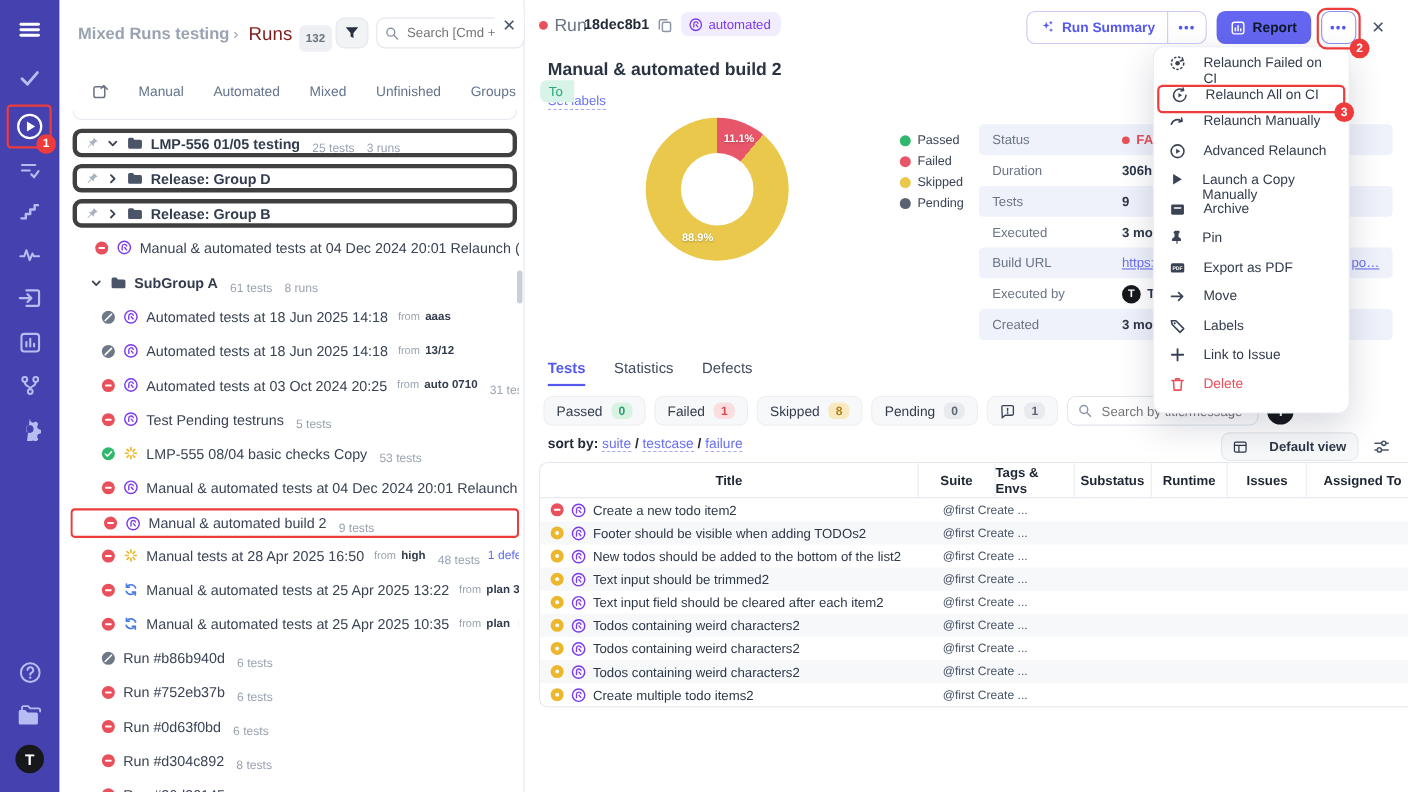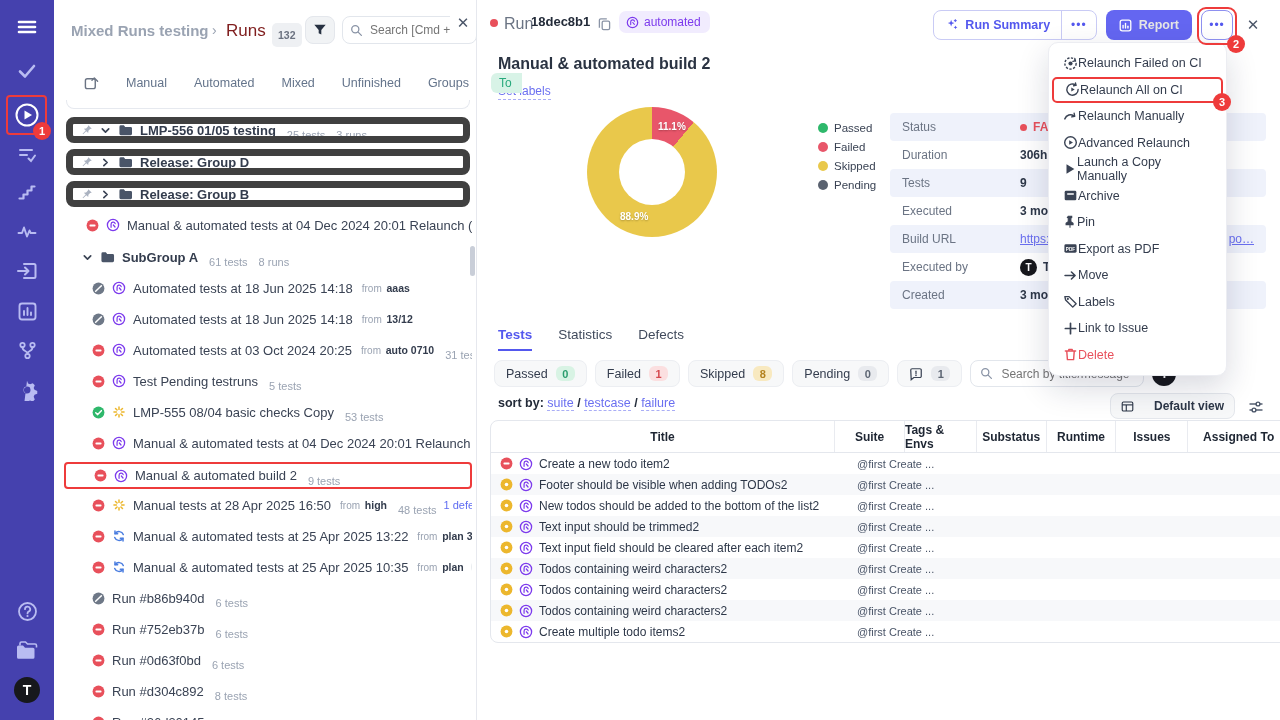--- a/index.html
+++ b/index.html
@@ -36,21 +36,21 @@
     align-items:center; justify-content:center; color:#4a5568; font-size:15px; background:#fff; }
   .rp-tabs { position:absolute; top:68px; left:0; right:0; height:30px; display:flex; align-items:center; }
   .rp-tabs .sel-ic { margin-left:30px; }
   .rp-tab { font-size:12.5px; color:#64748b; margin-left:27px; white-space:nowrap; }
   .rp-tab.chip-to { margin-left:22px; background:#d8f3e7; color:#27a97c; border-radius:6px 0 0 6px;
     padding:3px 10px 3px 8px; font-size:12px; }
   .runs-list { position:absolute; top:100px; left:10px; right:4px; bottom:0; overflow:hidden; }
   .row-sliver { height:9px; border:1px solid #e6e9ef; border-top:0; border-radius:0 0 8px 8px; margin:0 2px 8px 2px; }
   .run-row { display:flex; align-items:center; height:24px; margin-bottom:7px; padding-left:30px; gap:7px;
     white-space:nowrap; overflow:hidden; }
-  .run-row.group { border:7px solid #404040; border-radius:8px; height:26px; margin:0 2px 5px 2px;
+  .run-row.group { border:4px solid #404040; border-radius:8px; height:26px; margin:0 2px 5px 2px;
     padding-left:8px; margin-bottom:6px; }
   .run-row.group.noborder { border:0; }
   .run-row .title { font-size:13px; color:#3a4354; }
   .run-row.group .title { font-weight:bold; color:#333c4d; font-size:13px; }
   .run-row .meta { font-size:11px; color:#9aa3b2; margin-left:4px;margin-top:10px; }
   .run-row .from { font-size:10px; color:#9aa3b2; margin-left:2px; }
   .run-row .from b { font-size:10.5px; color:#333c4d; margin-left:2px; }
   .run-row .defects { font-size:11px; color:#5f6cf2; }
   .run-row .oschip { display:flex; align-items:center; gap:4px; background:#e9ecf0; border-radius:10px;
     padding:2px 8px; font-size:11px; color:#424b5a; }
@@ -69,21 +69,21 @@
   .copy-btn { position:absolute; left:121px; top:14px; }
   .auto-badge { position:absolute; left:142px; top:11px; background:#f1ecfe; color:#7c3aed; font-size:12px;
     border-radius:7px; padding:4px 9px 4px 7px; display:flex; align-items:center; gap:5px; }
   .hdr-actions { position:absolute; top:10px; right:16px; display:flex; align-items:center; gap:9px; }
   .btn-summary { display:flex; align-items:center; border:1px solid #c9cbf5; border-radius:8px; height:30px;
     overflow:visible; background:#fff; }
   .btn-summary .lbl { display:flex; align-items:center; gap:6px; padding:0 11px; font-size:12.5px;
     font-weight:bold; color:#5458ee; }
   .btn-summary .more-seg { border-left:1px solid #c9cbf5; padding:0 9px; color:#5458ee; font-size:12px;
     letter-spacing:1px; height:100%; display:flex; align-items:center; }
-  .btn-report { display:flex; align-items:center; gap:7px; background:#6466f1; color:#e5e5e5; border-radius:8px;
+  .btn-report { display:flex; align-items:center; gap:7px; background:#6466f1; color:#0f172a; border-radius:8px;
     height:30px; padding:0 13px; font-size:12.5px; font-weight:bold; }
   .more-wrap { position:relative; }
   .btn-more { width:32px; height:30px; border:1px solid #8e90f0; border-radius:8px; color:#5458ee;
     display:flex; align-items:center; justify-content:center; font-size:12px; letter-spacing:1px; background:#fff; }
   .d-close { width:22px; height:30px; display:flex; align-items:center; justify-content:center; color:#4a5568; font-size:15px; }
   .d-title { position:absolute; left:21px; top:55px; font-size:16px; font-weight:bold; color:#2a3342; }
   .set-labels { position:absolute; left:21px; top:84px; font-size:12px; color:#6a6ff0;
     border-bottom:1px dashed #a9adf6; padding-bottom:1px; }
 
   .donut { position:absolute; left:110px; top:107px; width:130px; height:130px; border-radius:50%; }
@@ -143,21 +143,21 @@
   .tt-th:first-child { justify-content:center; }
   .tt-th:last-child { border-right:0; }
   .tt-row { display:flex; align-items:center; height:21px; padding-left:9px; gap:6px; }
   .tt-row:nth-child(even) { background:#f7f8fa; }
   .tt-title { font-size:12px; color:#2d3748; width:312px; white-space:nowrap; overflow:hidden; }
   .tt-suite { font-size:11px; color:#4a5568; white-space:nowrap; }
 
   
   .dropdown { position:absolute; left:571px; top:42px; width:179px; background:#fff; border:1px solid #ecedf2;
     border-radius:10px; box-shadow:0 12px 32px rgba(20,24,60,.16); padding:7px 0; z-index:40; }
-  .menu-item { position:relative; display:flex; align-items:center; gap:0; height:26.5px;
+  .menu-item { position:relative; display:flex; gap:16px; height:26.5px;
     padding:0 14px; font-size:12.5px; color:#333c4d; }
   .menu-item.danger { color:#e8505b; }
   .menu-item.highlight { border:2px solid #ee3b3b; border-radius:5px; margin:0 3px; padding:0 11px; }
 
   
   .ann-badge { position:absolute; width:18px; height:18px; border-radius:50%; background:#ee3b3b; color:#fff;
     font-size:11px; font-weight:bold; display:flex; align-items:center; justify-content:center; z-index:60; }
   .ann-box-sidebar { position:absolute; left:6px; top:95px; width:41px; height:40px;
     border:2.5px solid #ee3b3b; border-radius:4px; z-index:55; }
   .ann-more-box { position:absolute; left:-4px; top:-3px; right:-4px; bottom:-5px;

